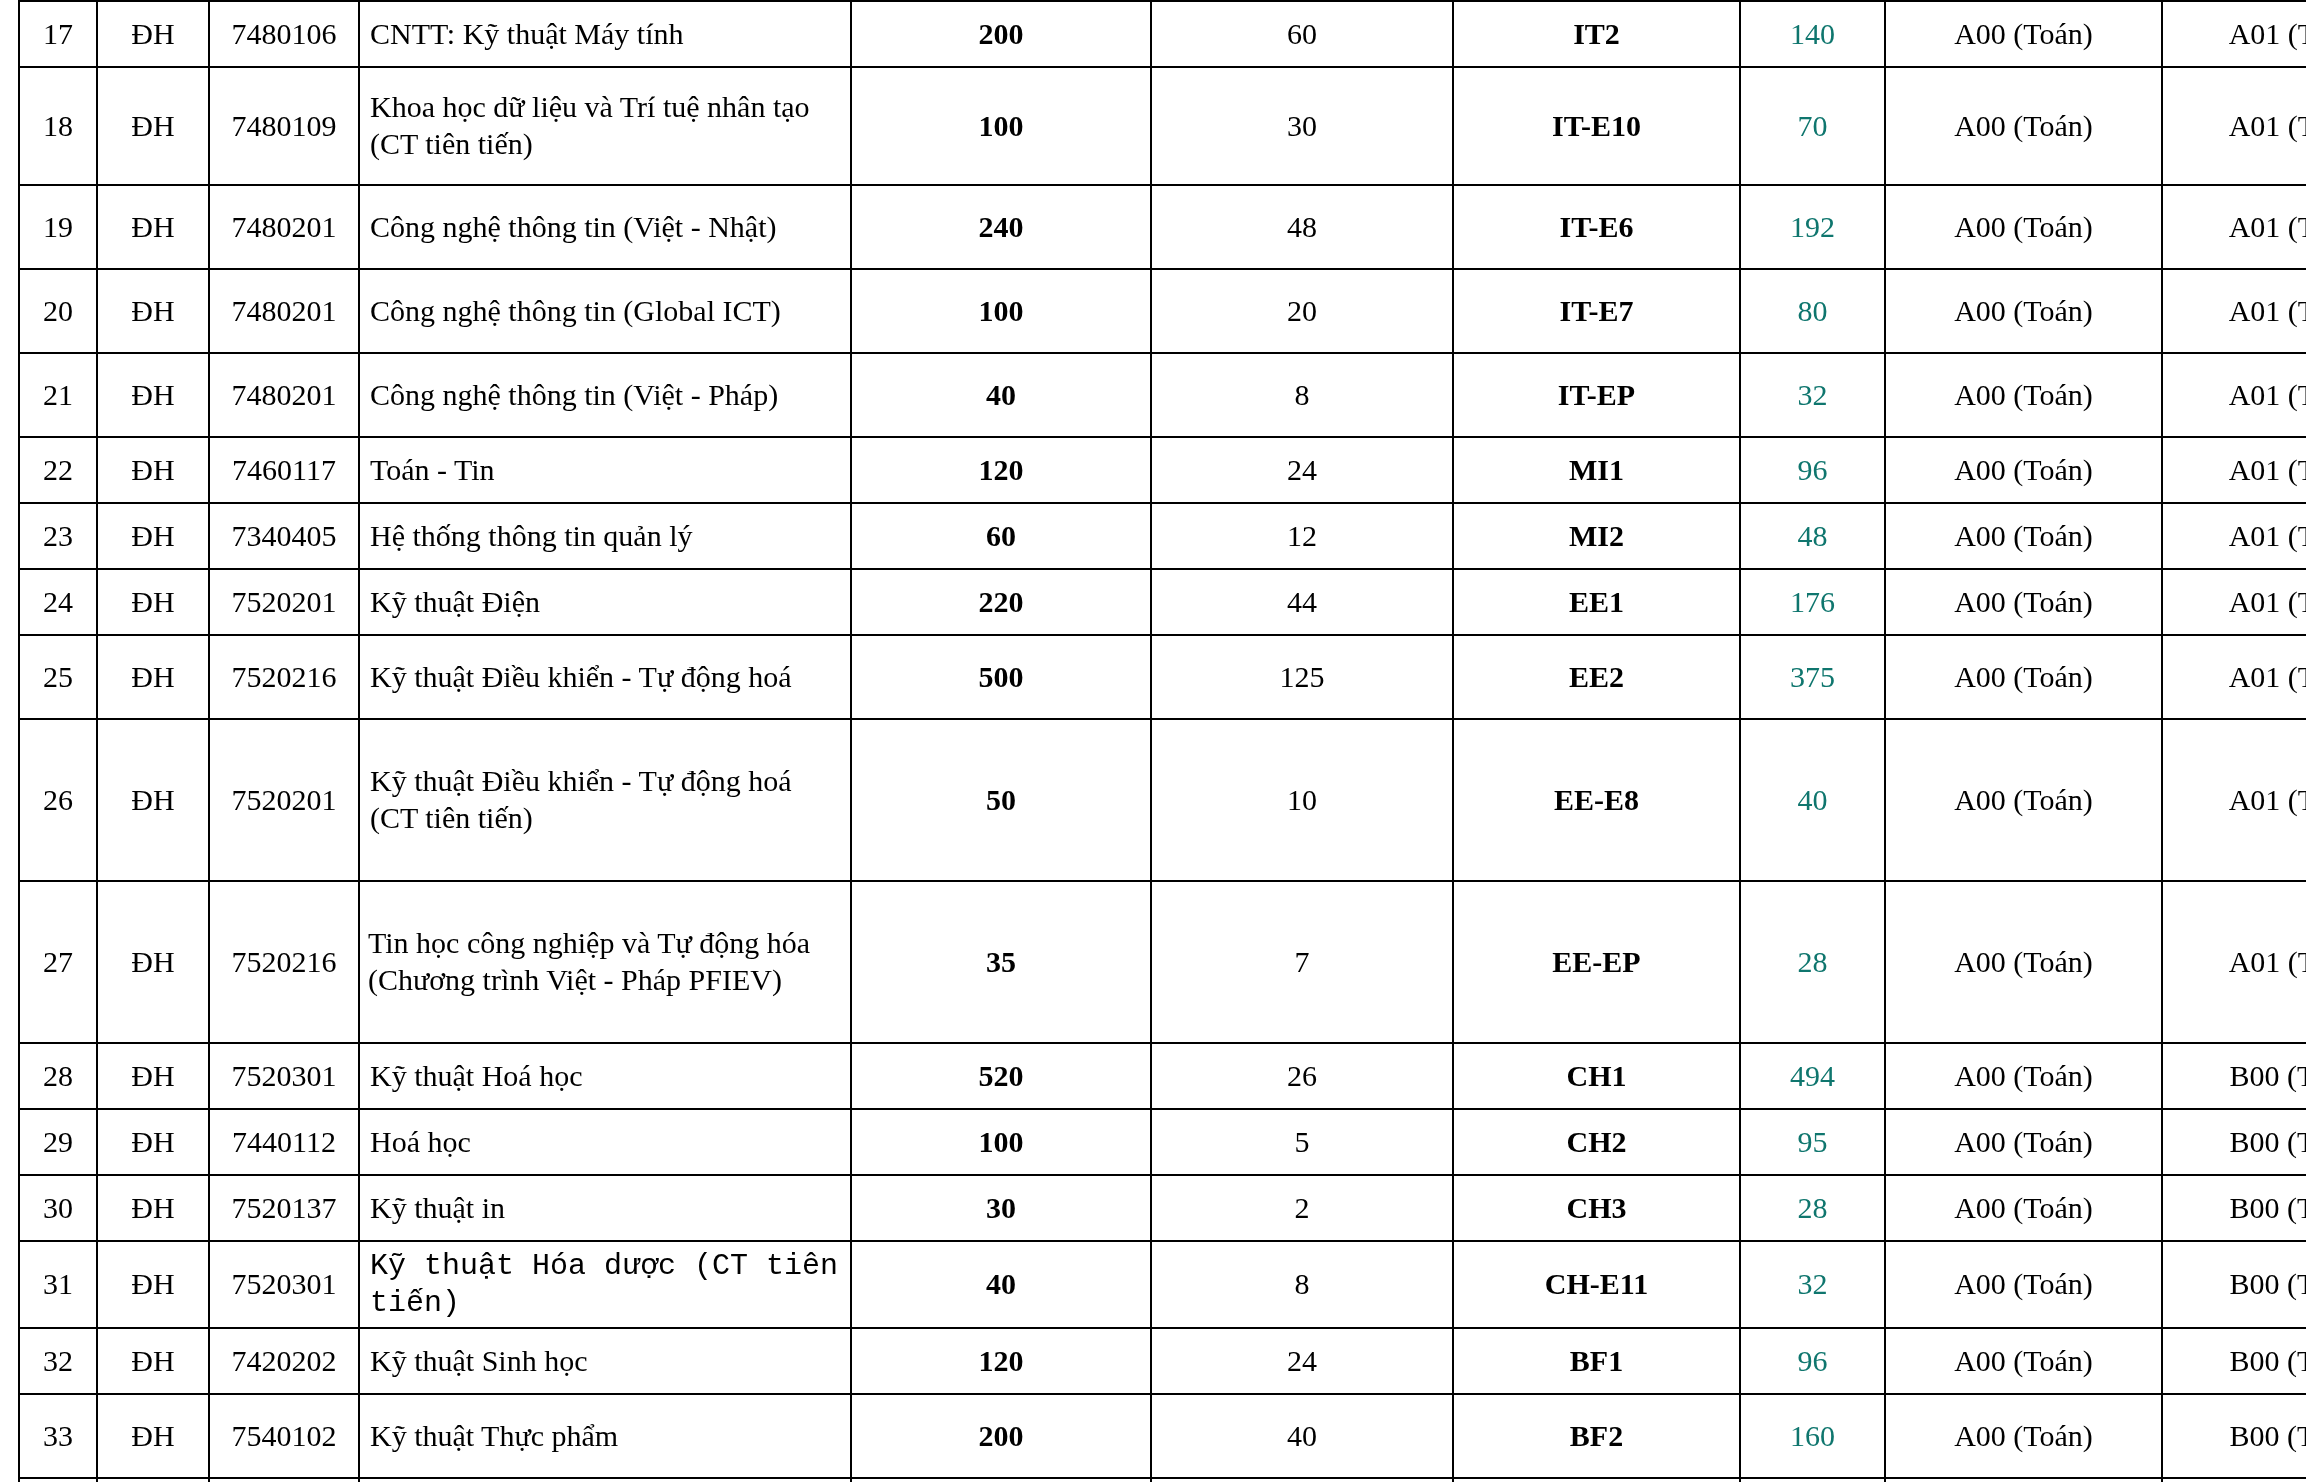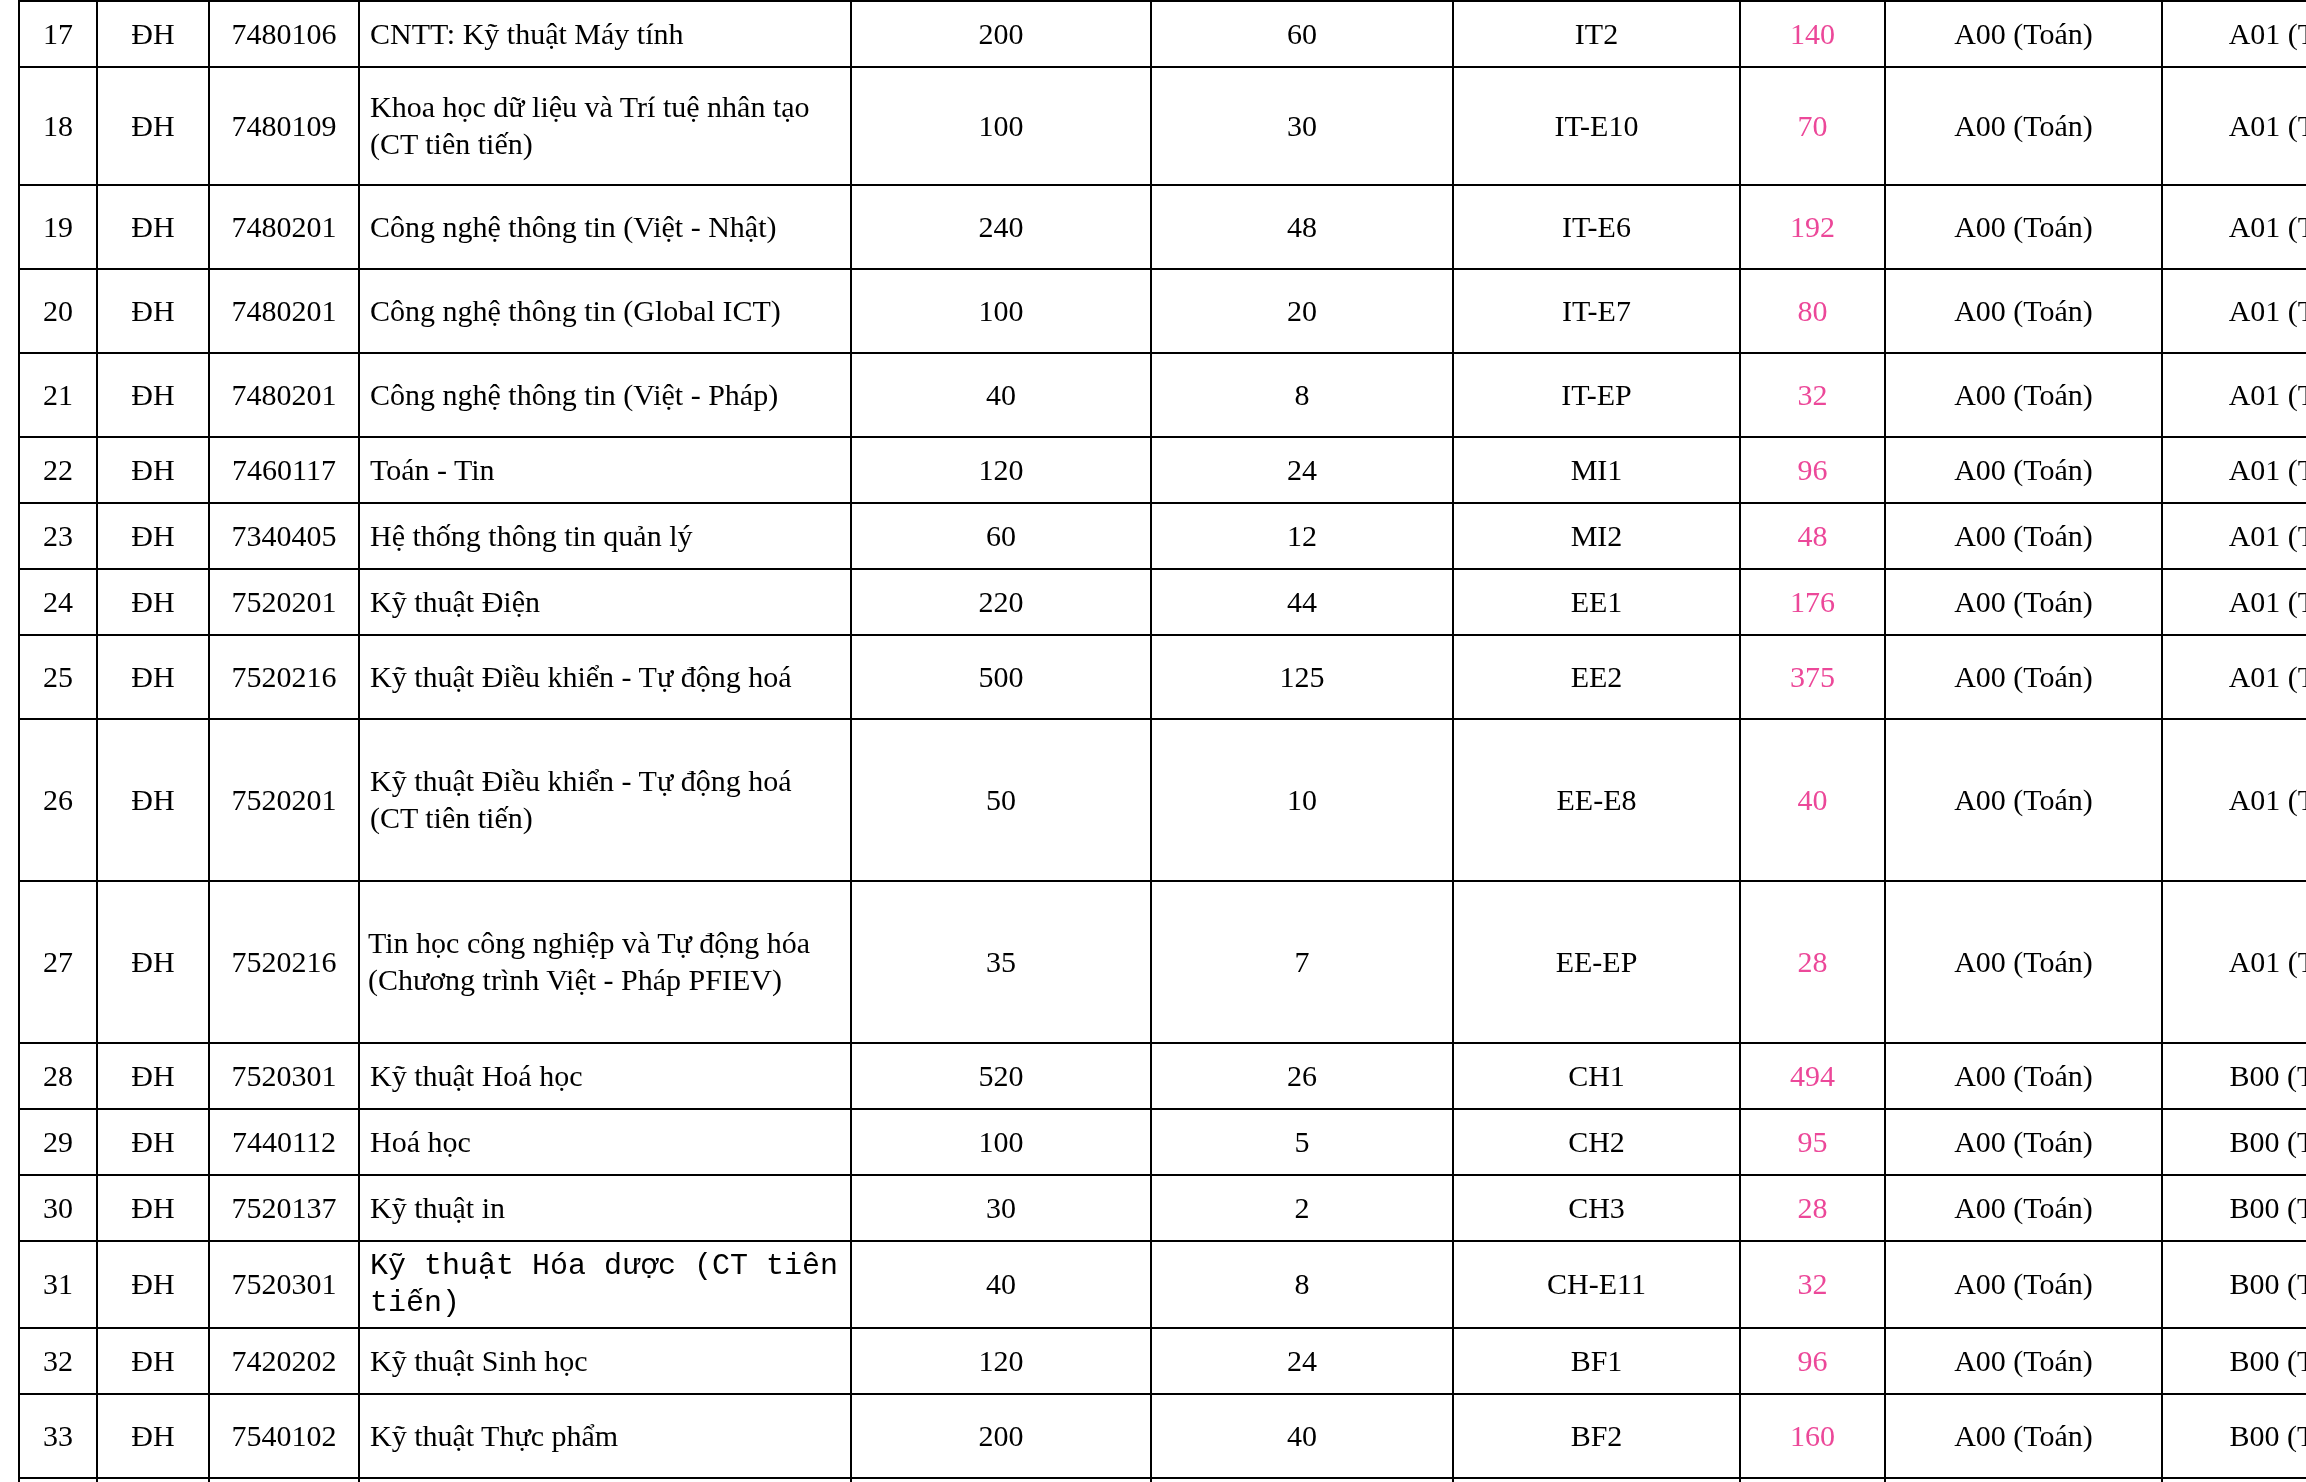--- a/index.html
+++ b/index.html
@@ -36,22 +36,22 @@
   col.c-name     { width: 492px; }
   col.c-quota    { width: 300px; }
   col.c-sub      { width: 302px; }
   col.c-prog     { width: 287px; }
   col.c-target   { width: 145px; }
   col.c-g1       { width: 277px; }
   col.c-g2       { width: 272px; }
 
   .ctr { text-align: center; }
   .lft { text-align: left; }
-  .bold { font-weight: normal; }
-  .red { color: #ec4899; }
+  .bold { font-weight: bold; }
+  .red { color: #0f766e; }
 
   
   tr.h1 td { height: 52px; }
   tr.h2 td { height: 70px; }
   tr.h3 td { height: 104px; }
   tr.h4 td { height: 148px; }
 </style>
 </head>
 <body>
 

